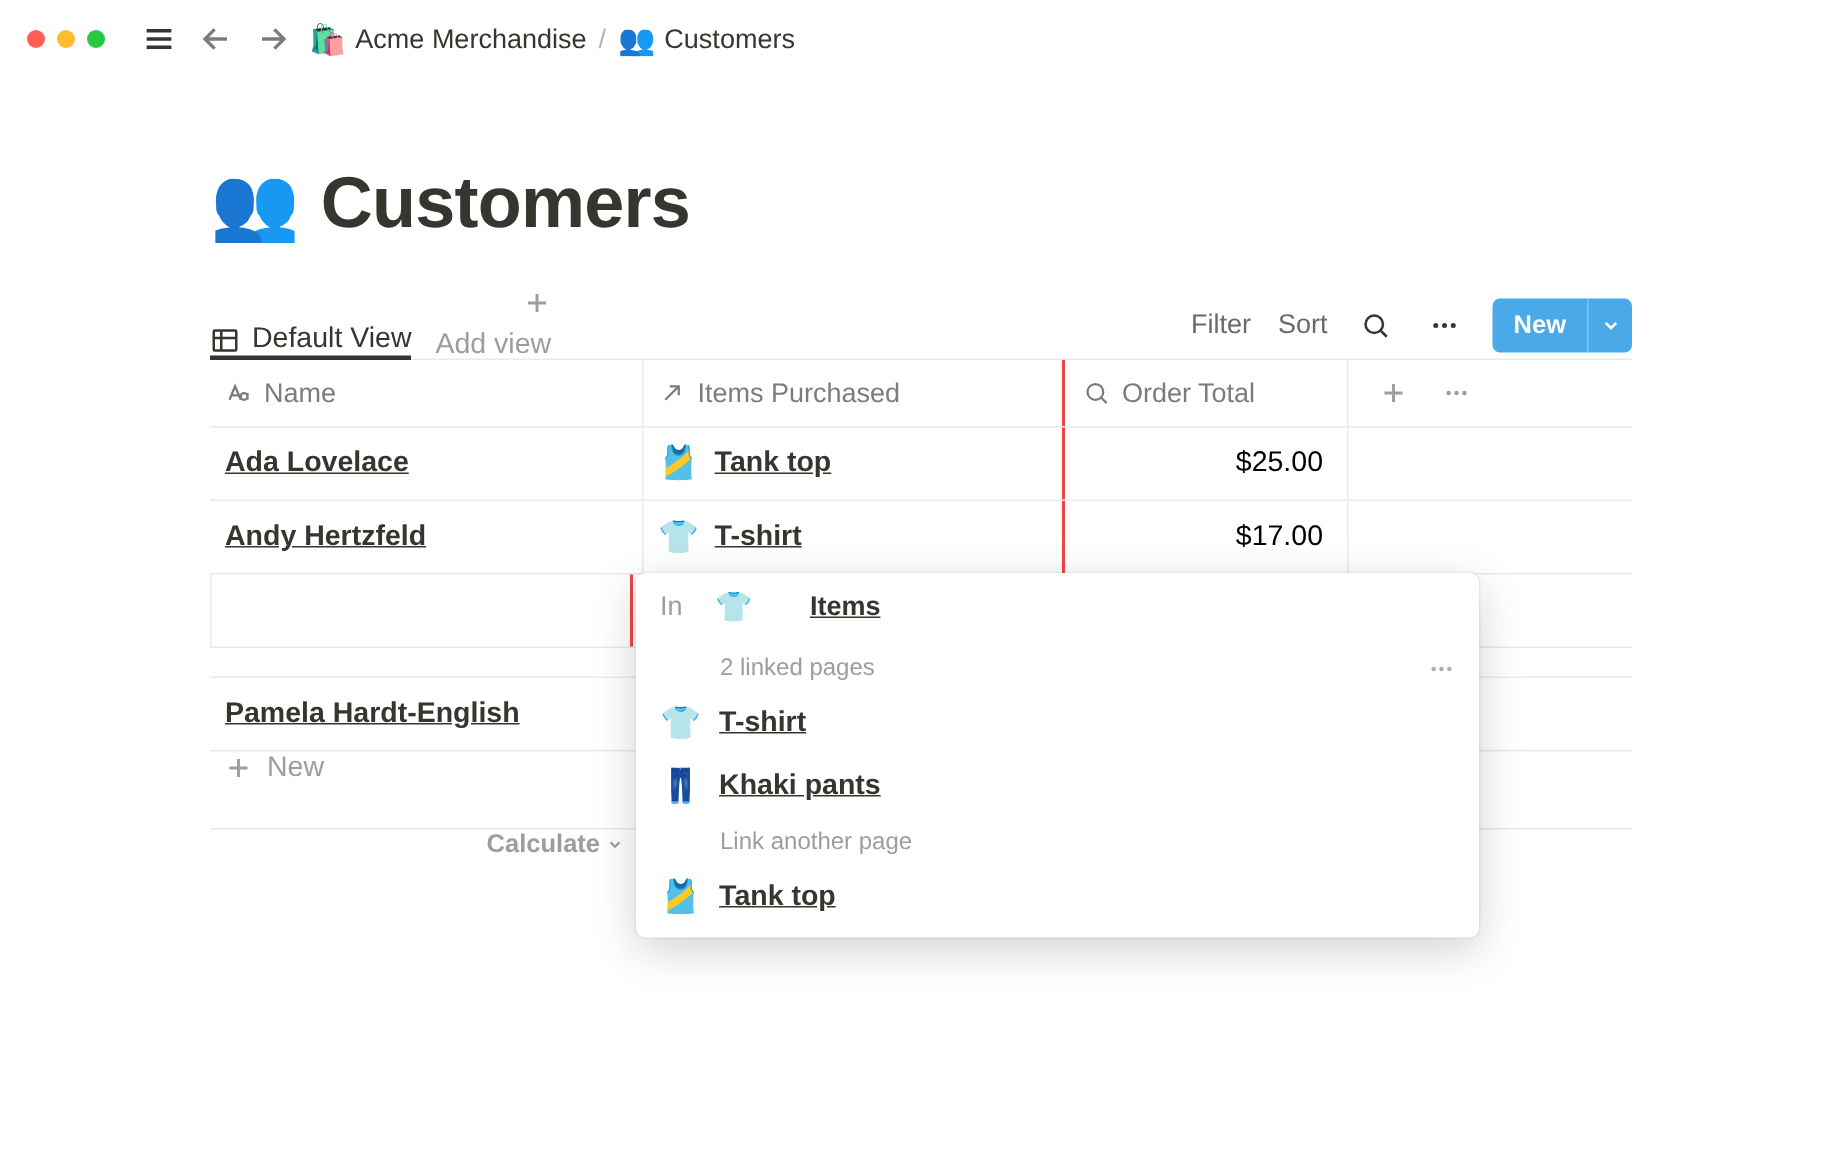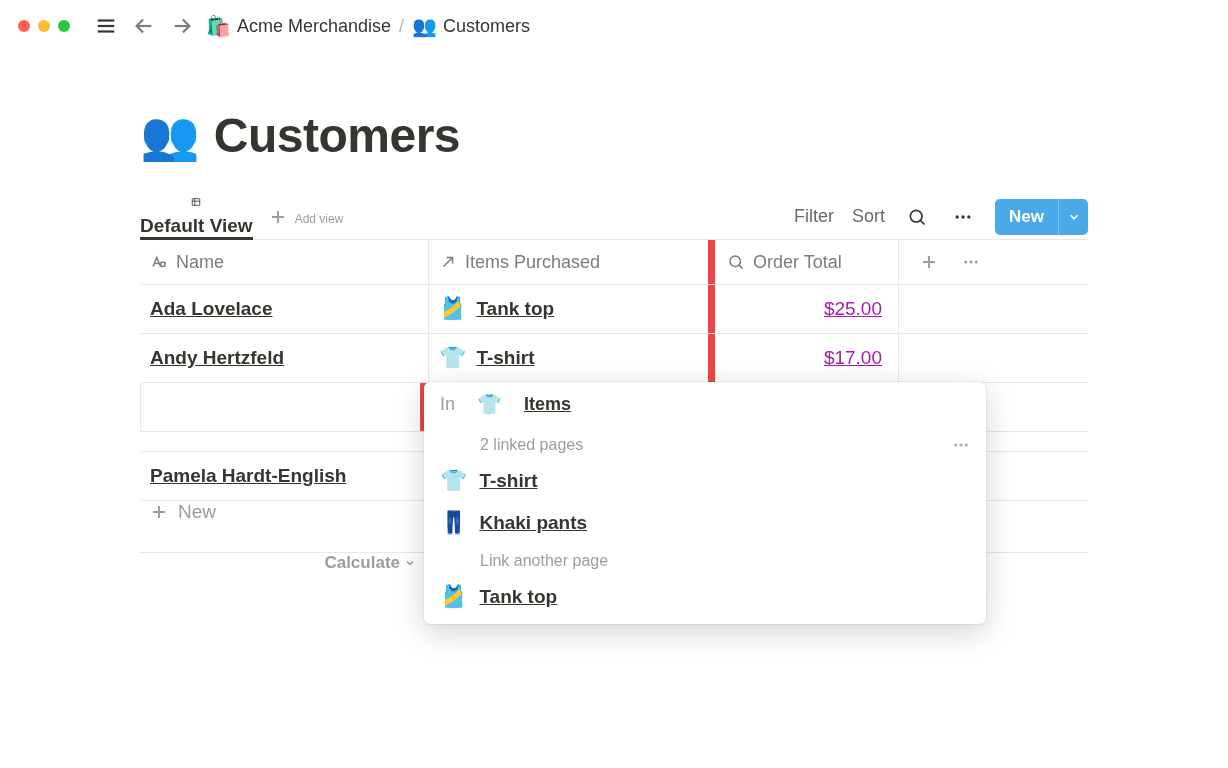--- a/index.html
+++ b/index.html
@@ -36,45 +36,45 @@
   .share { cursor:pointer; }
 
   
   .page { padding: 0 140px; }
   .page-title-row { display:flex; align-items:center; gap:14px; margin-top:55px; margin-bottom:30px; }
   .page-title-icon { font-size:48px; }
   .page-title { font-size:48px; font-weight:700; letter-spacing:-0.5px; }
 
   
   .views-bar { display:flex; align-items:center; gap:16px; border-bottom:1px solid #e9e9e7; height:46px; position:relative; }
-  .view-tab { display:flex; align-items:center; gap:8px; font-size:19px; font-weight:700; height:46px; border-bottom:3px solid #37352f; padding-top:3px; cursor:pointer;flex-direction:column; }
+  .view-tab { display:flex; align-items:flex-end; gap:8px; font-size:19px; font-weight:400; height:46px; border-bottom:3px solid #37352f; padding-top:3px; cursor:pointer; }
   .view-tab svg { color:#37352f; }
-  .add-view { display:flex; align-items:flex-end; gap:8px; color:#9e9d99; font-size:12px; cursor:pointer; }
+  .add-view { display:flex; align-items:flex-end; gap:8px; color:#9e9d99; font-size:19px; cursor:pointer;flex-direction:column; }
   .views-right { margin-left:auto; display:flex; align-items:center; gap:18px; font-size:18px; color:#6b6a66; }
   .views-right .txt { cursor:pointer; }
   .new-btn { display:flex; align-items:stretch; background:#4aa9e8; color:#fff; border-radius:5px; overflow:hidden; height:36px; }
   .new-btn .lbl { padding:0 14px; display:flex; align-items:center; font-weight:600; font-size:17px; cursor:pointer; }
   .new-btn .dd { width:30px; display:flex; align-items:center; justify-content:center; border-left:1px solid rgba(255,255,255,0.3); cursor:pointer; }
 
   
   .db-table { width:100%; }
   .db-header, .db-row, .db-newrow, .db-footer {
     display:flex; align-items:stretch; border-bottom:1px solid #e9e9e7;
   }
   .db-footer { border-bottom:none; }
   .col-name { flex:0 0 288px; }
   .col-items { flex:0 0 280px; border-left:1px solid #e9e9e7; }
-  .col-total { flex:0 0 190px; border-left:7px solid #ef4444; }
+  .col-total { flex:0 0 190px; border-left:2px solid #ef4444; }
   .col-extra { flex:1 1 auto; border-left:1px solid #e9e9e7; display:flex; align-items:center; gap:14px; padding-left:16px; }
   .db-header .cell { color:#7d7c78; font-size:18px; display:flex; align-items:center; gap:8px; height:44px; padding:0 10px; }
   .db-header .col-total .cell { padding-left:12px; }
   .db-row .cell { font-size:19px; display:flex; align-items:center; height:48px; padding:0 10px; gap:10px; }
   .db-row .col-name .cell { font-weight:700; text-decoration:underline; cursor:pointer; }
   .db-row .col-items .cell span.item { font-weight:700; text-decoration:underline; }
-  .db-row .col-total .cell { justify-content:flex-end; padding-right:16px; color:#a21caf;text-decoration:underline; }
+  .db-row .col-total .cell { justify-content:flex-end; padding-right:16px; color:#000000; }
   .db-newrow { height:52px; }
   .db-newrow .cell { display:flex; align-items:center; gap:10px; color:#9e9d99; font-size:19px; padding:0 10px; cursor:pointer; }
   .db-footer { height:44px; }
   .db-footer .cell { display:flex; align-items:center; justify-content:flex-end; color:#9e9d99; font-size:17px; padding:0 12px; gap:4px; width:100%; cursor:pointer; }
   .db-footer .col-name { flex:0 0 288px;font-weight:bold; }
 
   
   .popover {
     position:absolute;
     left:424px; top:382px;
@@ -85,21 +85,21 @@
     padding-bottom:6px;
   }
   .popover .search-row {
     display:flex; align-items:center; padding:10px 16px 12px 16px; gap:10px;
   }
   .popover .search-row input {
     flex:1; border:none; outline:none; font-size:18px; color:#37352f;
   }
   .popover .search-row input::placeholder { color:#b0afab; }
   .popover .search-row .in-db { color:#9e9d99; font-size:18px; display:flex; align-items:center; gap:22px; }
-  .popover .search-row .in-db .dbname { color:#37352f; font-weight:700; text-decoration:underline; }
+  .popover .search-row .in-db .dbname { color:#37352f; font-weight:700; text-decoration:underline;margin-left:16px; }
   .popover .section-label { color:#9e9d99; font-size:16px; padding:8px 16px 6px 16px; display:flex; align-items:center; gap:10px;margin-left:40px; }
   .popover .section-label .dots { margin-left:auto; color:#b0afab; cursor:pointer; }
   .popover .option { display:flex; align-items:center; gap:12px; padding:8px 16px; font-size:19px; cursor:pointer; }
   .popover .option .label { font-weight:700; text-decoration:underline; }
 
   svg { display:block; }
   .emoji { font-size:20px; }
   .emoji-lg { font-size:22px; }
 
   

